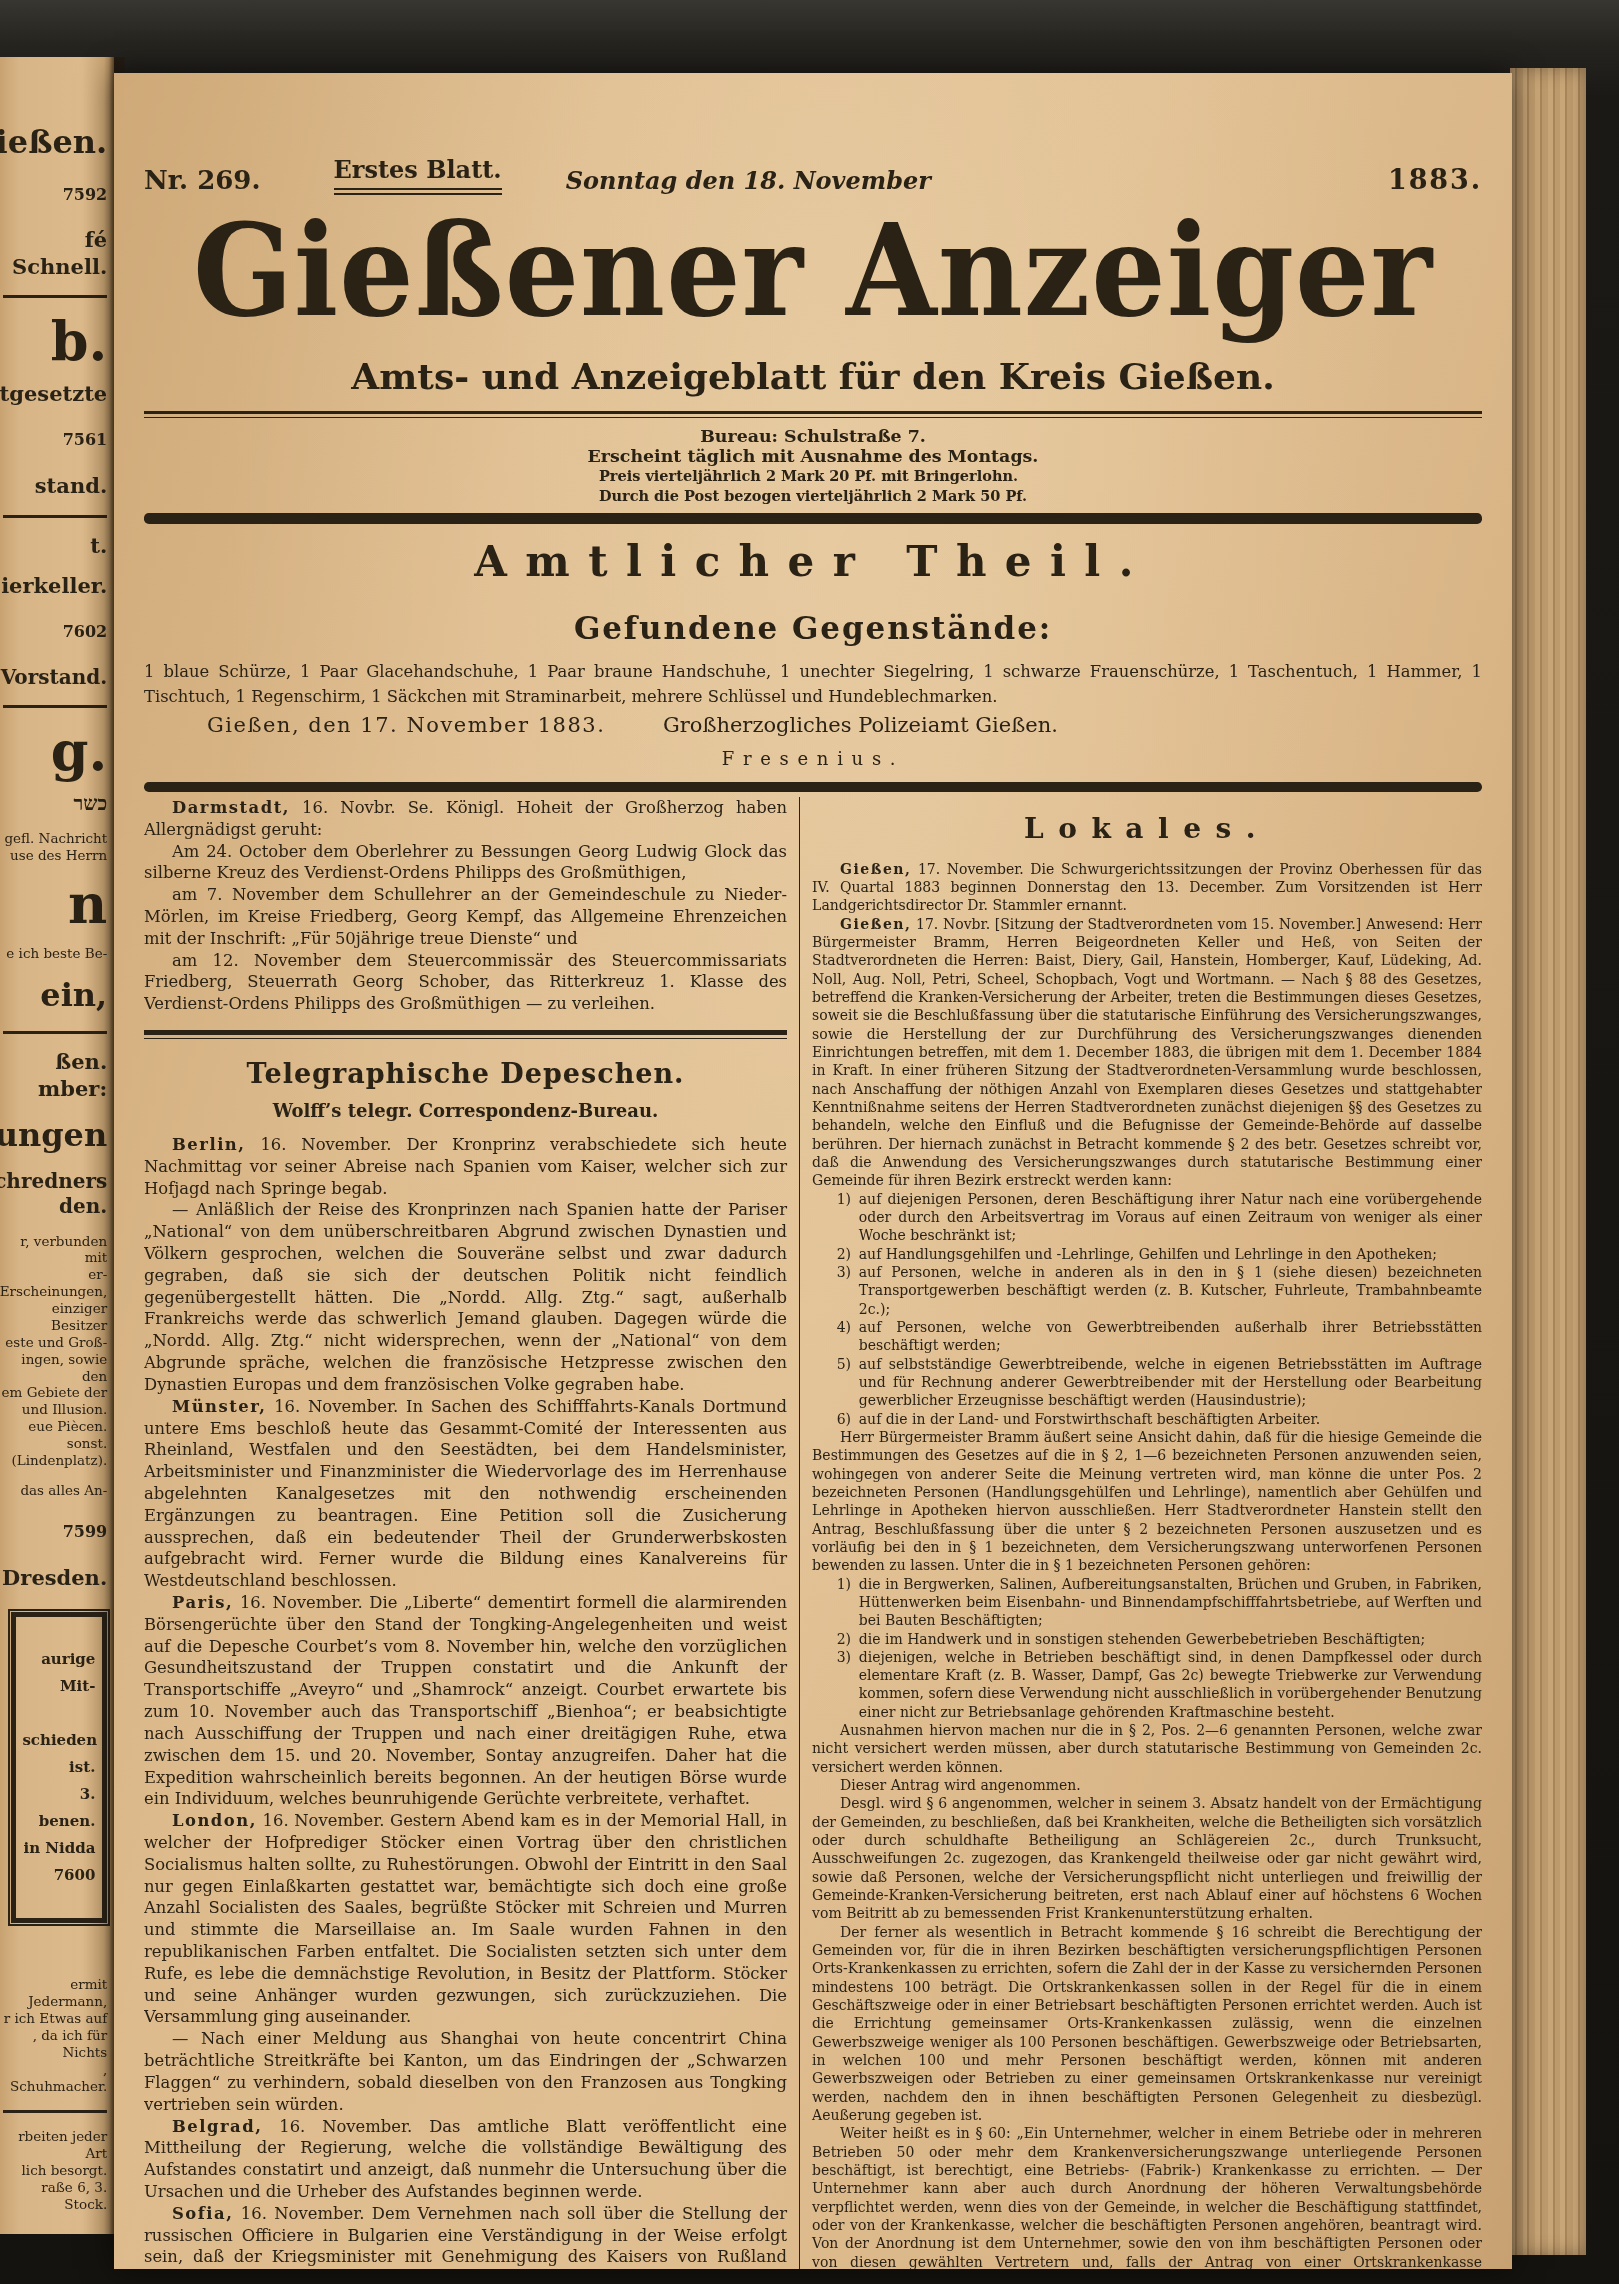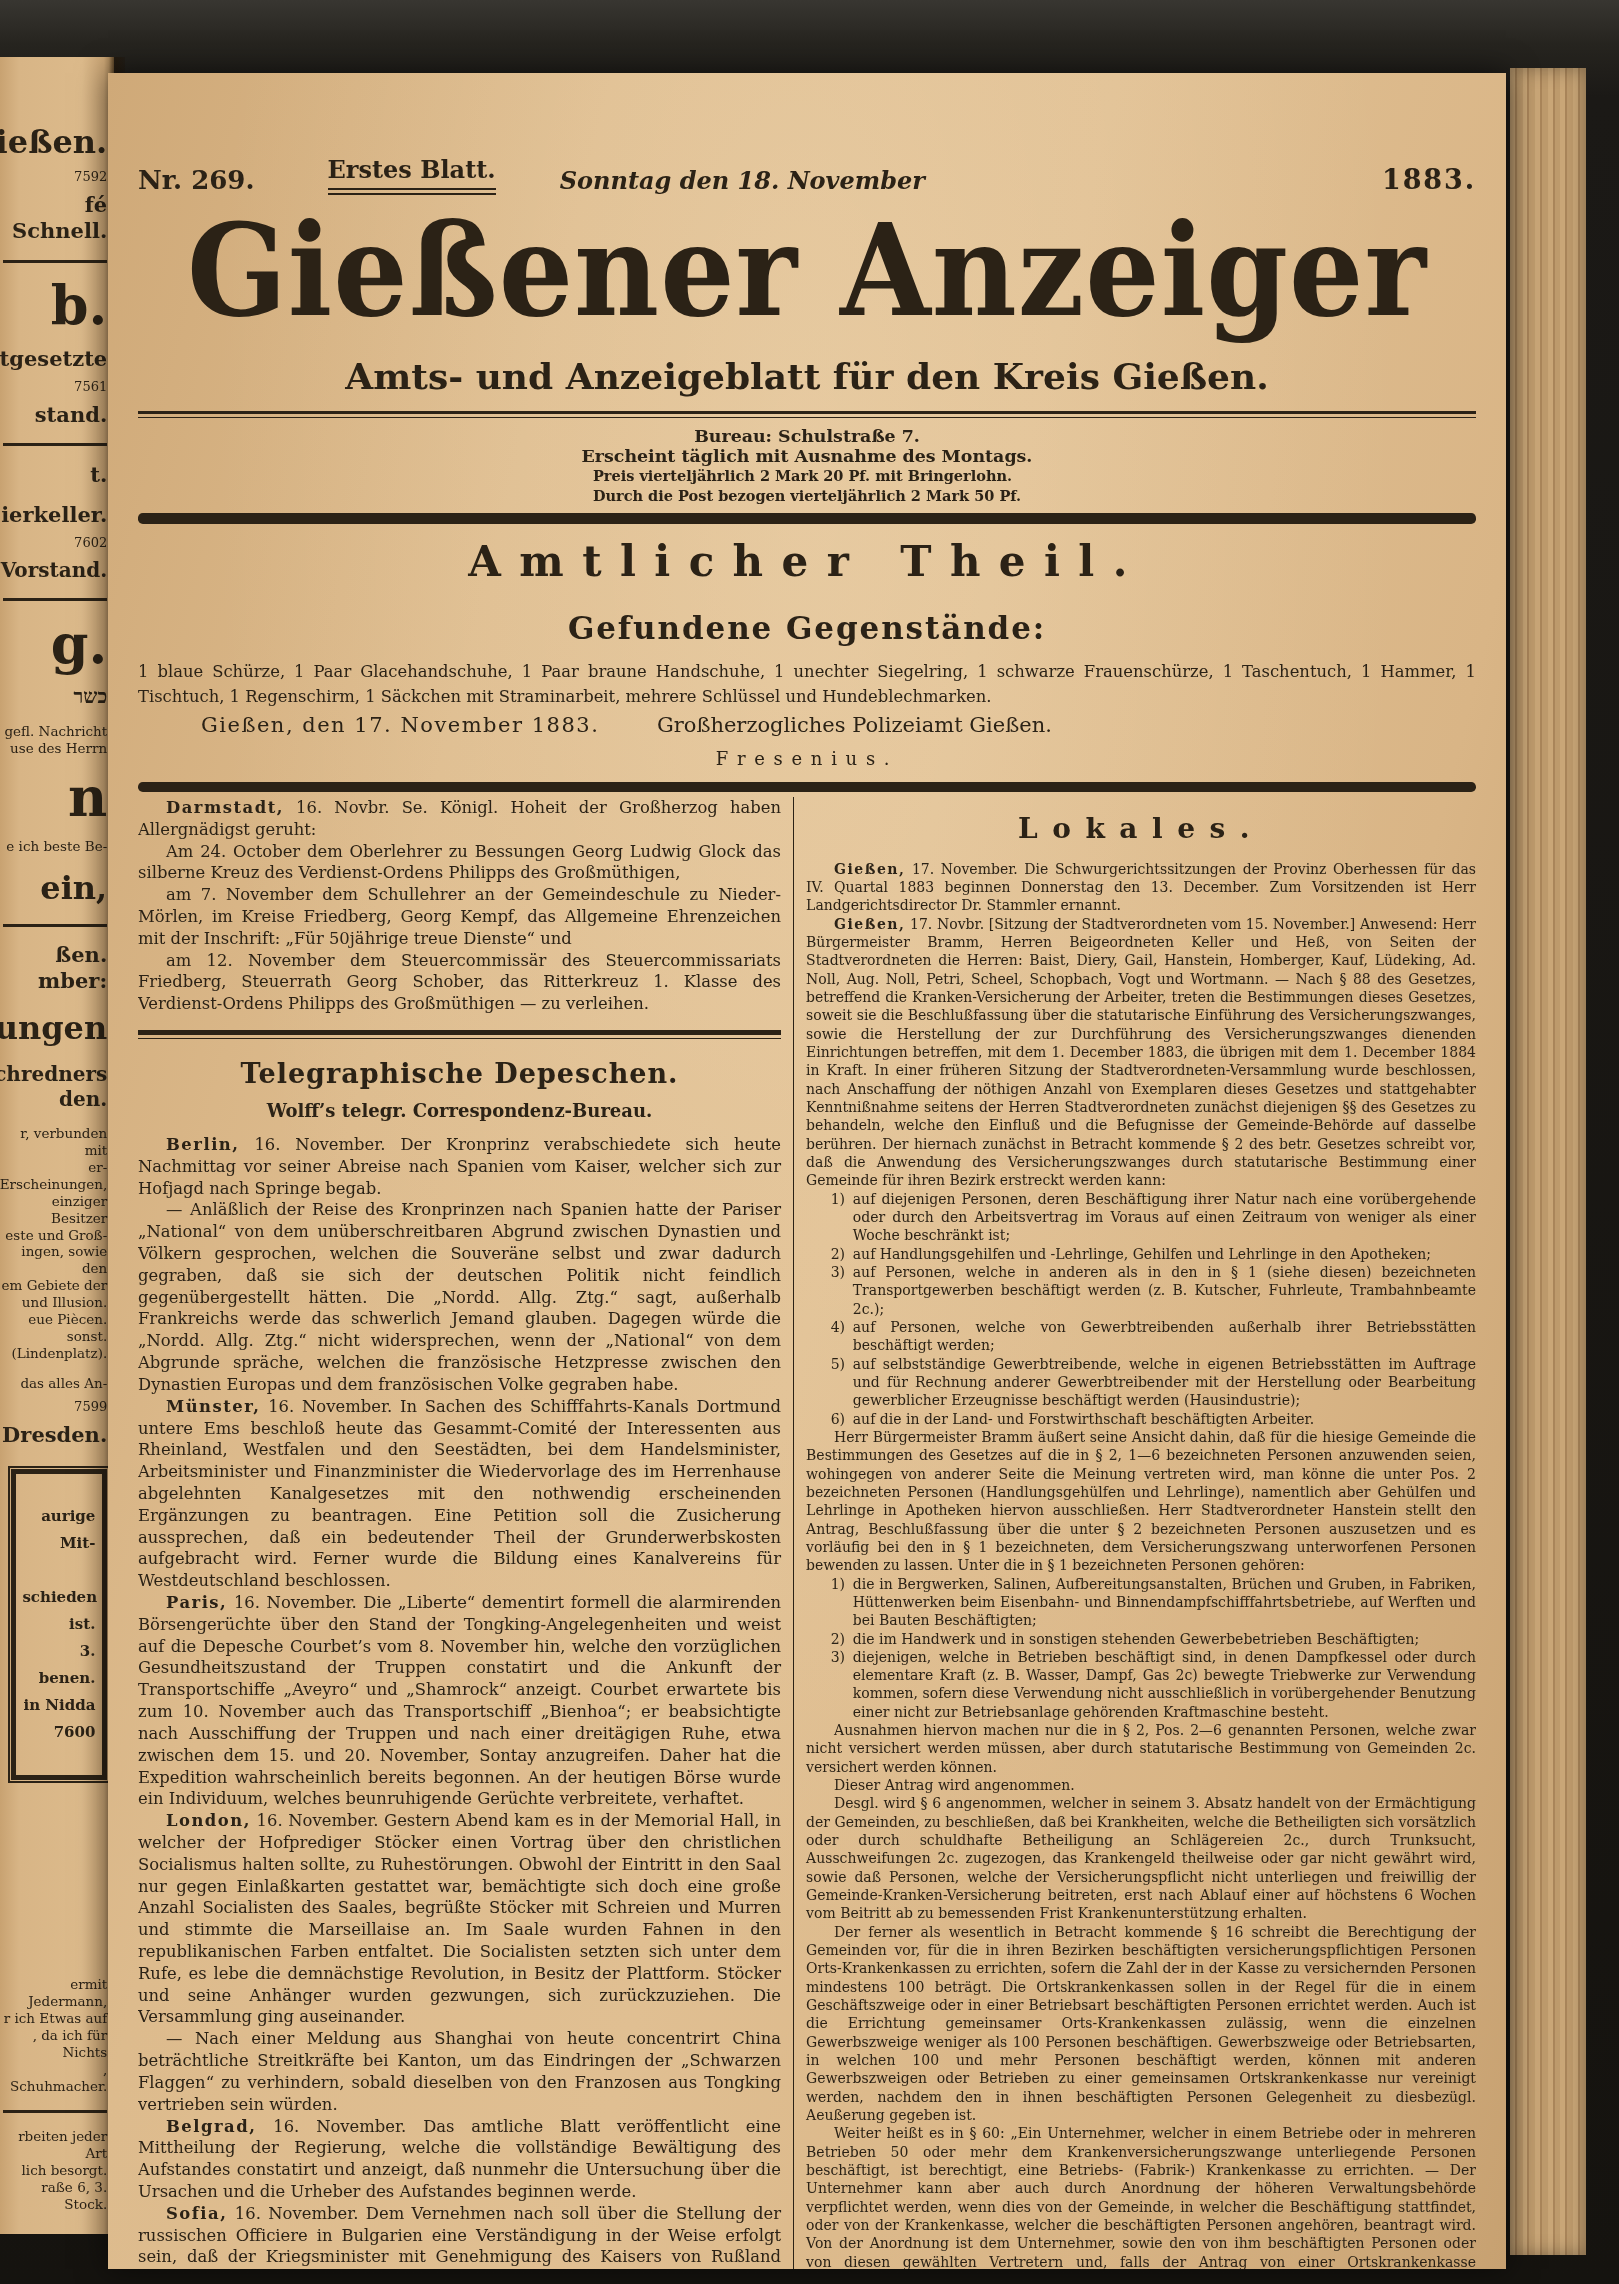--- a/index.html
+++ b/index.html
@@ -10,35 +10,35 @@
   .prev-page{position:absolute;left:0;top:57px;width:114px;height:2177px;
     background:linear-gradient(90deg,#c8a271 0,#d8b586 19.4px,#dcba8b 82px,#c9a474 104px,#8a6c44 114px);
     overflow:hidden;display:flex;flex-direction:column;align-items:flex-end;
     padding:58px 6.8px 14.5px 2.9px;box-sizing:border-box;text-align:right;}
   .frag{white-space:pre-line;margin:6.8px 0;line-height:1.25;}
   .frag-xl{font-size:32px;font-weight:bold;}
   .frag-huge{font-size:54px;font-weight:bold;line-height:1;}
   .frag-lg{font-size:21px;font-weight:bold;}
   .frag-md{font-size:20px;font-weight:bold;}
   .frag-sm{font-size:13.5px;}
-  .frag-num{font-size:13px;font-weight:normal;margin:0 0;}
+  .frag-num{font-size:16px;font-weight:bold;margin:16px 0;}
   .phr{width:100%;height:2.9px;background:#2b2216;margin:8.7px 0;flex:none;}
   .adbox{border:5.3px solid #2b2216;outline:2.4px solid #2b2216;outline-offset:1.9px;
     padding:29px 6.8px;margin:14.5px 0;white-space:pre-line;font-size:15px;font-weight:bold;
     line-height:1.8;text-align:right;width:73px;}
   .pgrow{flex:1 1 19.4px;}
   
   .gutter{position:absolute;left:109px;top:57px;width:16.4px;height:2177px;
     background:linear-gradient(90deg,rgba(40,25,10,0) 0,rgba(35,22,8,.65) 45%,rgba(30,18,6,.25) 100%);}
   
   .page-edges{position:absolute;left:1510px;top:68px;width:76px;height:2187px;
     background:repeating-linear-gradient(90deg,#c9a677 0 4.8px,#a9855a 4.8px 6.8px,#bd9a6c 6.8px 12.6px);
     box-shadow:inset 0 0 19.4px rgba(0,0,0,.35);}
   
-  .main-page{position:absolute;left:108px;top:73px;width:1398px;height:2196px;
+  .main-page{position:absolute;left:114px;top:73px;width:1398px;height:2196px;
     background:
       radial-gradient(ellipse at 50% 18%,rgba(255,240,210,.25),rgba(0,0,0,0) 60%),
       linear-gradient(104deg,#cfa978 0,#ddbb8d 26%,#e0bf92 52%,#d9b586 78%,#c7a171 100%);
     box-sizing:border-box;padding:82px 30px 0 30px;overflow:hidden;
     box-shadow:0 0 29px rgba(0,0,0,.55);}
   .ink{background:#2b2216;}
   
   .header-row{display:flex;align-items:flex-end;font-weight:bold;}
   .issue{font-size:26px;}
   .edition{font-size:24px;margin-left:73px;border-bottom:7.3px double #2b2216;padding-bottom:3.9px;}

